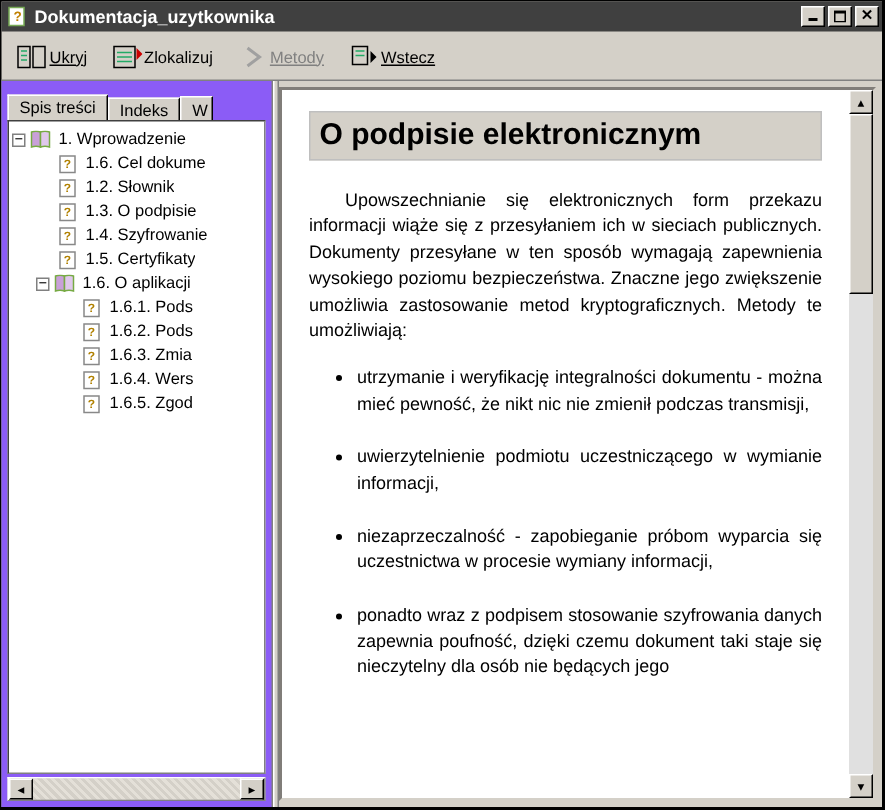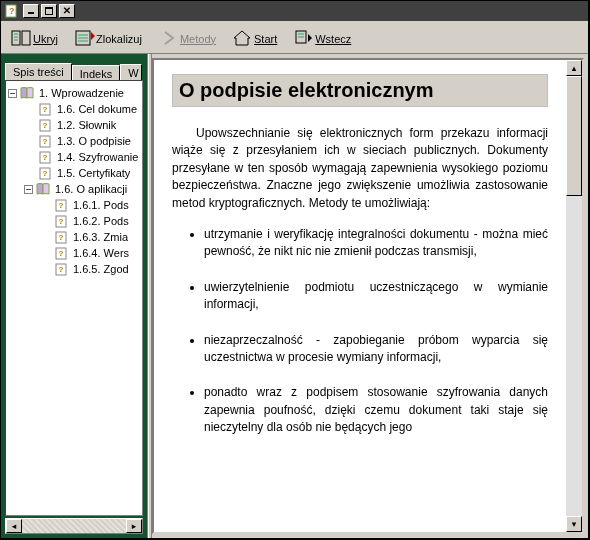--- a/index.html
+++ b/index.html
@@ -68,24 +68,24 @@
   .tool.disabled { color: #808080; }
   .tool .ticon { width: 24px; height: 22px; display:flex; align-items:center; justify-content:center; }
   .tool .tlabel { margin-top: 1px; }
   .tool .tlabel .ul { text-decoration: underline; }
   .main {
     flex: 1;
     display: flex;
     min-height: 0;
   }
   .nav {
-    width: 147px;
+    width: 181px;
     display: flex;
     flex-direction: column;
-    background: #14532d;
+    background: #8b5cf6;
     border-right: 1px solid #808080;
   }
   .tabs-row {
     display: flex;
     align-items: flex-end;
     padding: 6px 0 0 4px;
     height: 26px;
     position: relative;
   }
   .tab {
@@ -202,20 +202,21 @@
 
 <div class="window">
 
   <div class="titlebar">
     <span class="title-icon">
       <svg width="14" height="14" viewBox="0 0 14 14">
           <rect x="1" y="1" width="10" height="12" fill="#fff" stroke="#7a5" stroke-width="1"></rect>
           <text x="4" y="10" font-size="9" fill="#c08000" font-weight="bold">?</text>
         </svg>
     </span>
+    <span class="title-text">Dokumentacja_uzytkownika</span>
     <div class="titlebar-buttons">
       <div class="tbtn">
           <svg width="8" height="8">
             <line x1="1" y1="6" x2="7" y2="6" stroke="#000" stroke-width="2"></line>
           </svg>
         </div>
       <div class="tbtn">
           <svg width="8" height="8">
             <rect x="0.5" y="0.5" width="7" height="7" fill="none" stroke="#000"></rect>
             <line x1="0" y1="1" x2="8" y2="1" stroke="#000" stroke-width="2"></line>
@@ -250,28 +251,20 @@
         </span>
       <span class="tlabel"><span>Zlokalizuj</span></span>
     </div>
     <div class="tool disabled">
       <span class="ticon">
           <svg width="22" height="20">
             <path d="M8 4 L16 10 L8 16" fill="none" stroke="#a0a0a0" stroke-width="2"></path>
           </svg>
         </span>
       <span class="tlabel"><span class="ul">Metody</span></span>
-    </div>
-    <div class="tool">
-      <span class="ticon">
-          <svg width="22" height="20">
-            <polygon points="11,3 19,10 17,10 17,17 5,17 5,10 3,10" fill="none" stroke="#000"></polygon>
-          </svg>
-        </span>
-      <span class="tlabel"><span class="ul">Start</span></span>
     </div>
     <div class="tool">
       <span class="ticon">
           <svg width="22" height="20">
             <rect x="4" y="3" width="10" height="12" fill="none" stroke="#000"></rect>
             <line x1="6" y1="6" x2="12" y2="6" stroke="#2a6"></line>
             <line x1="6" y1="9" x2="12" y2="9" stroke="#2a6"></line>
             <polygon points="16,6 20,10 16,14" fill="#000"></polygon>
           </svg>
         </span>

